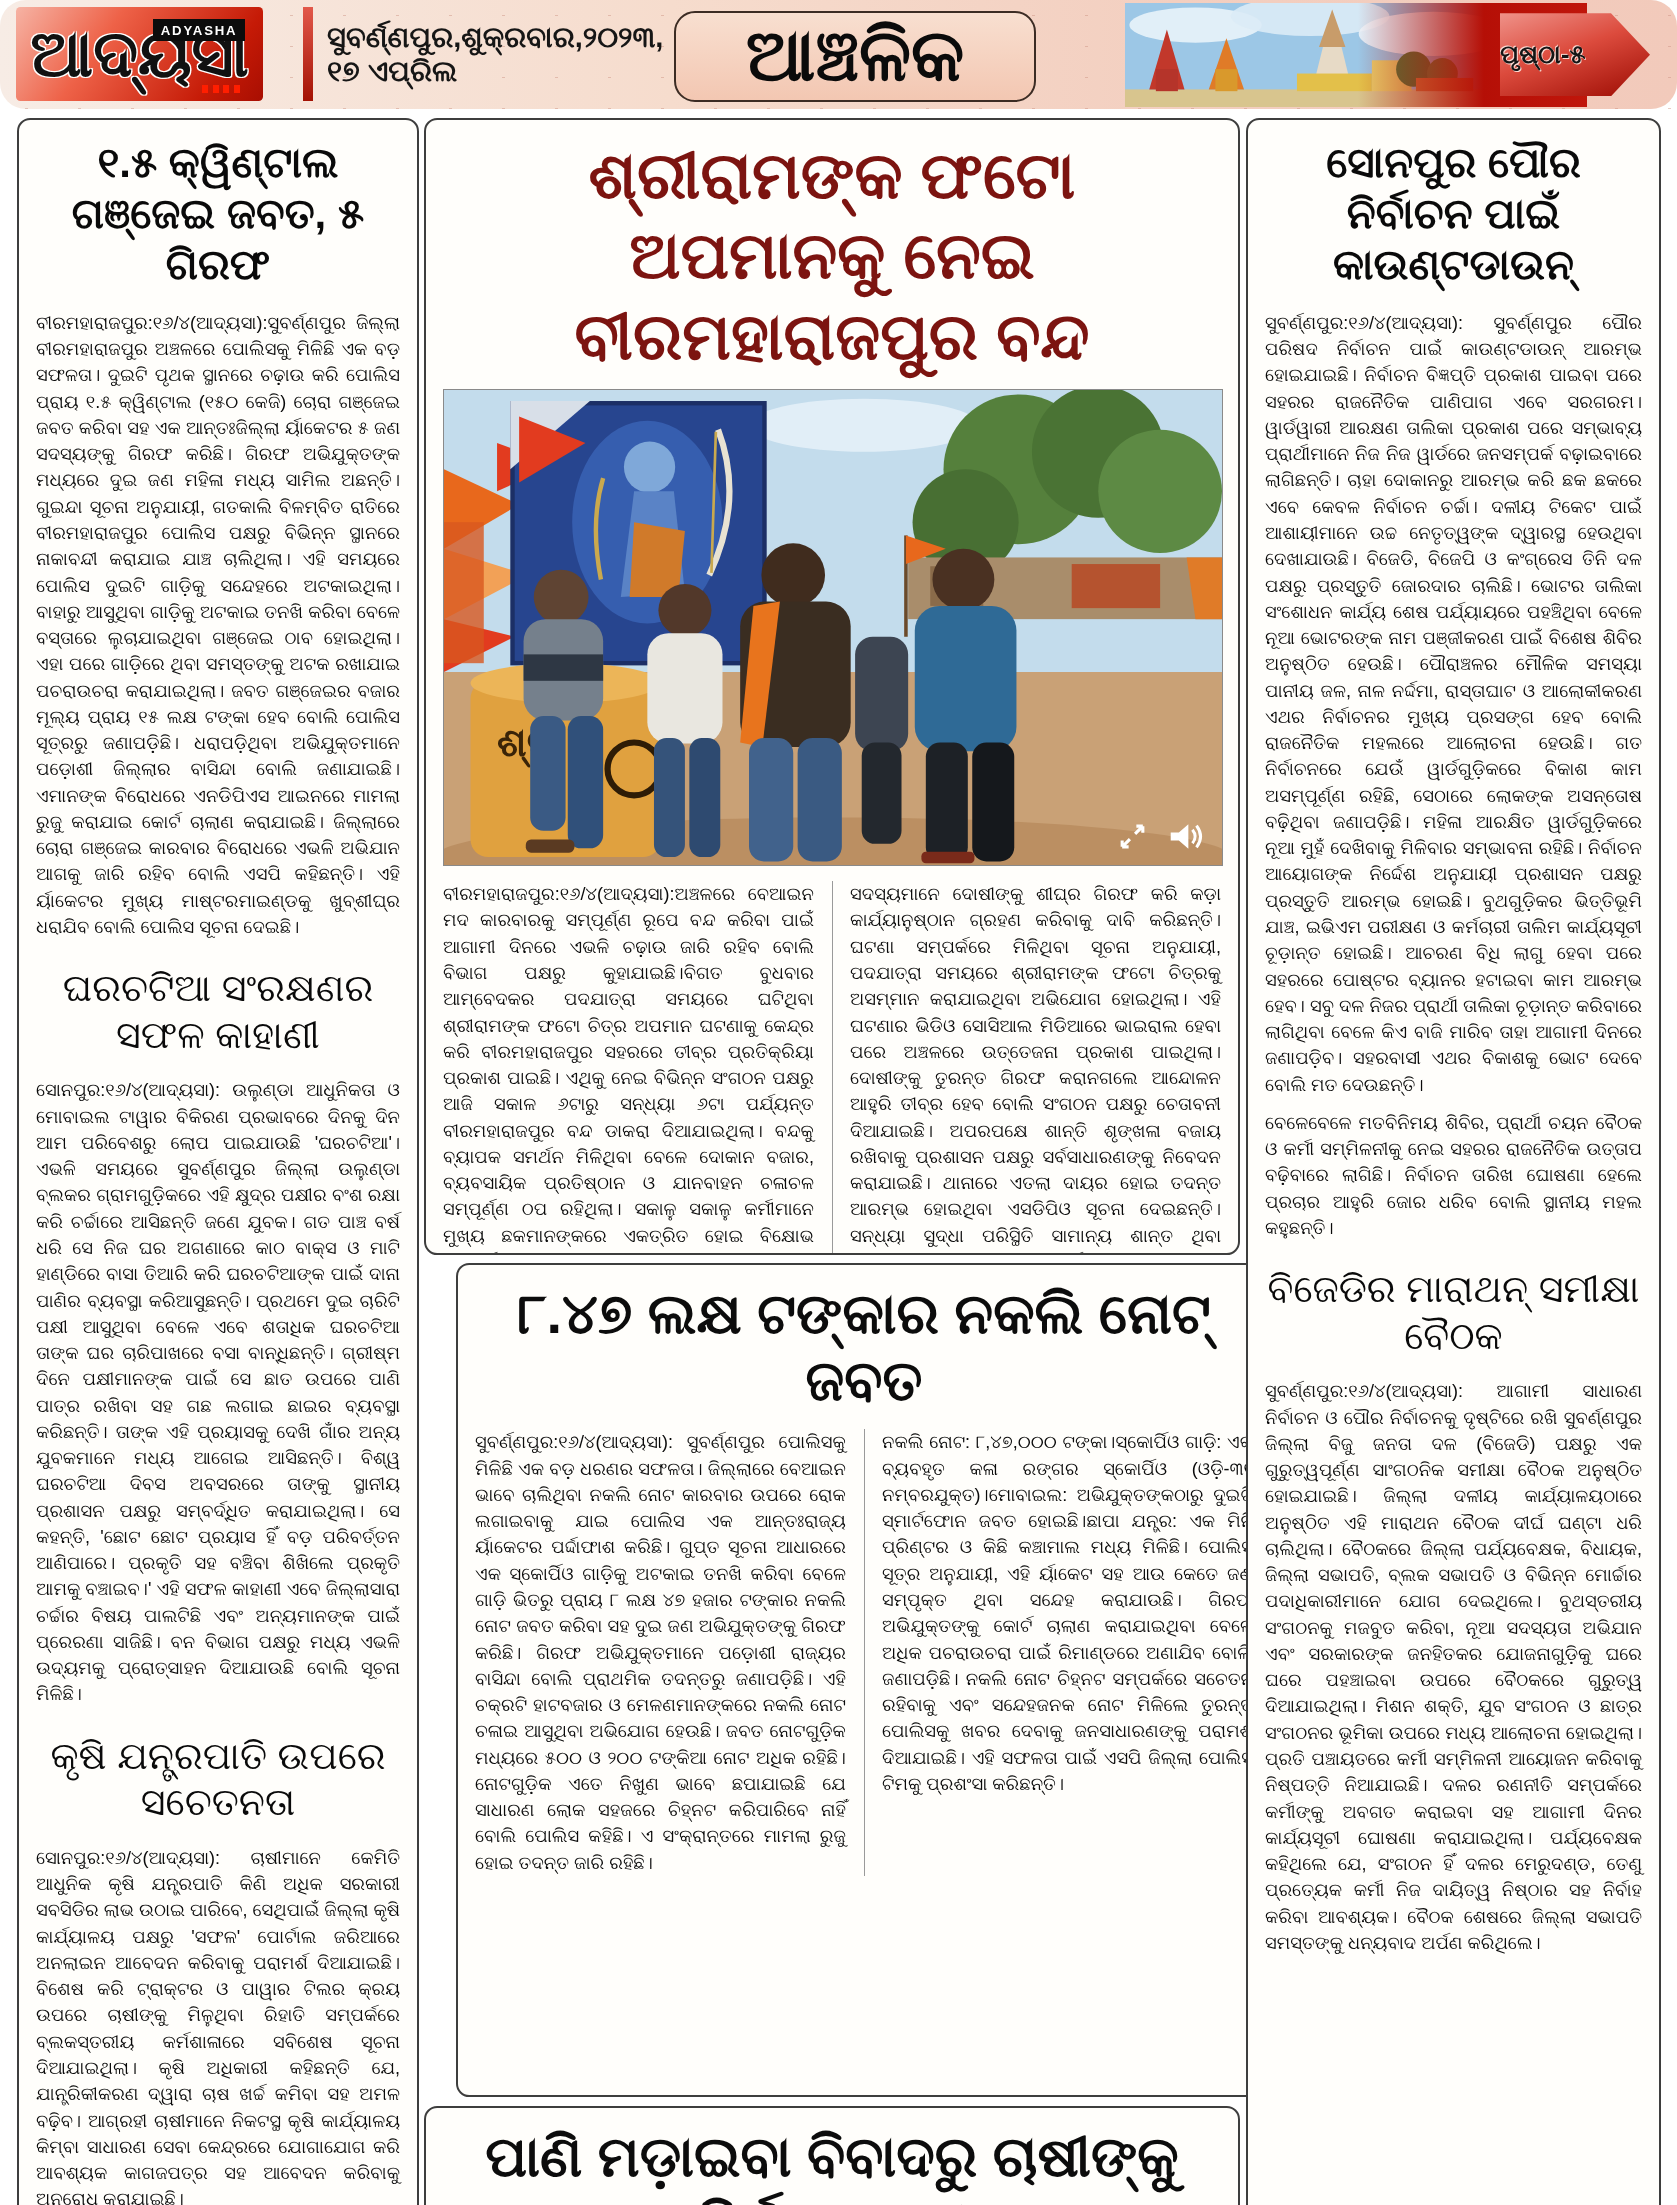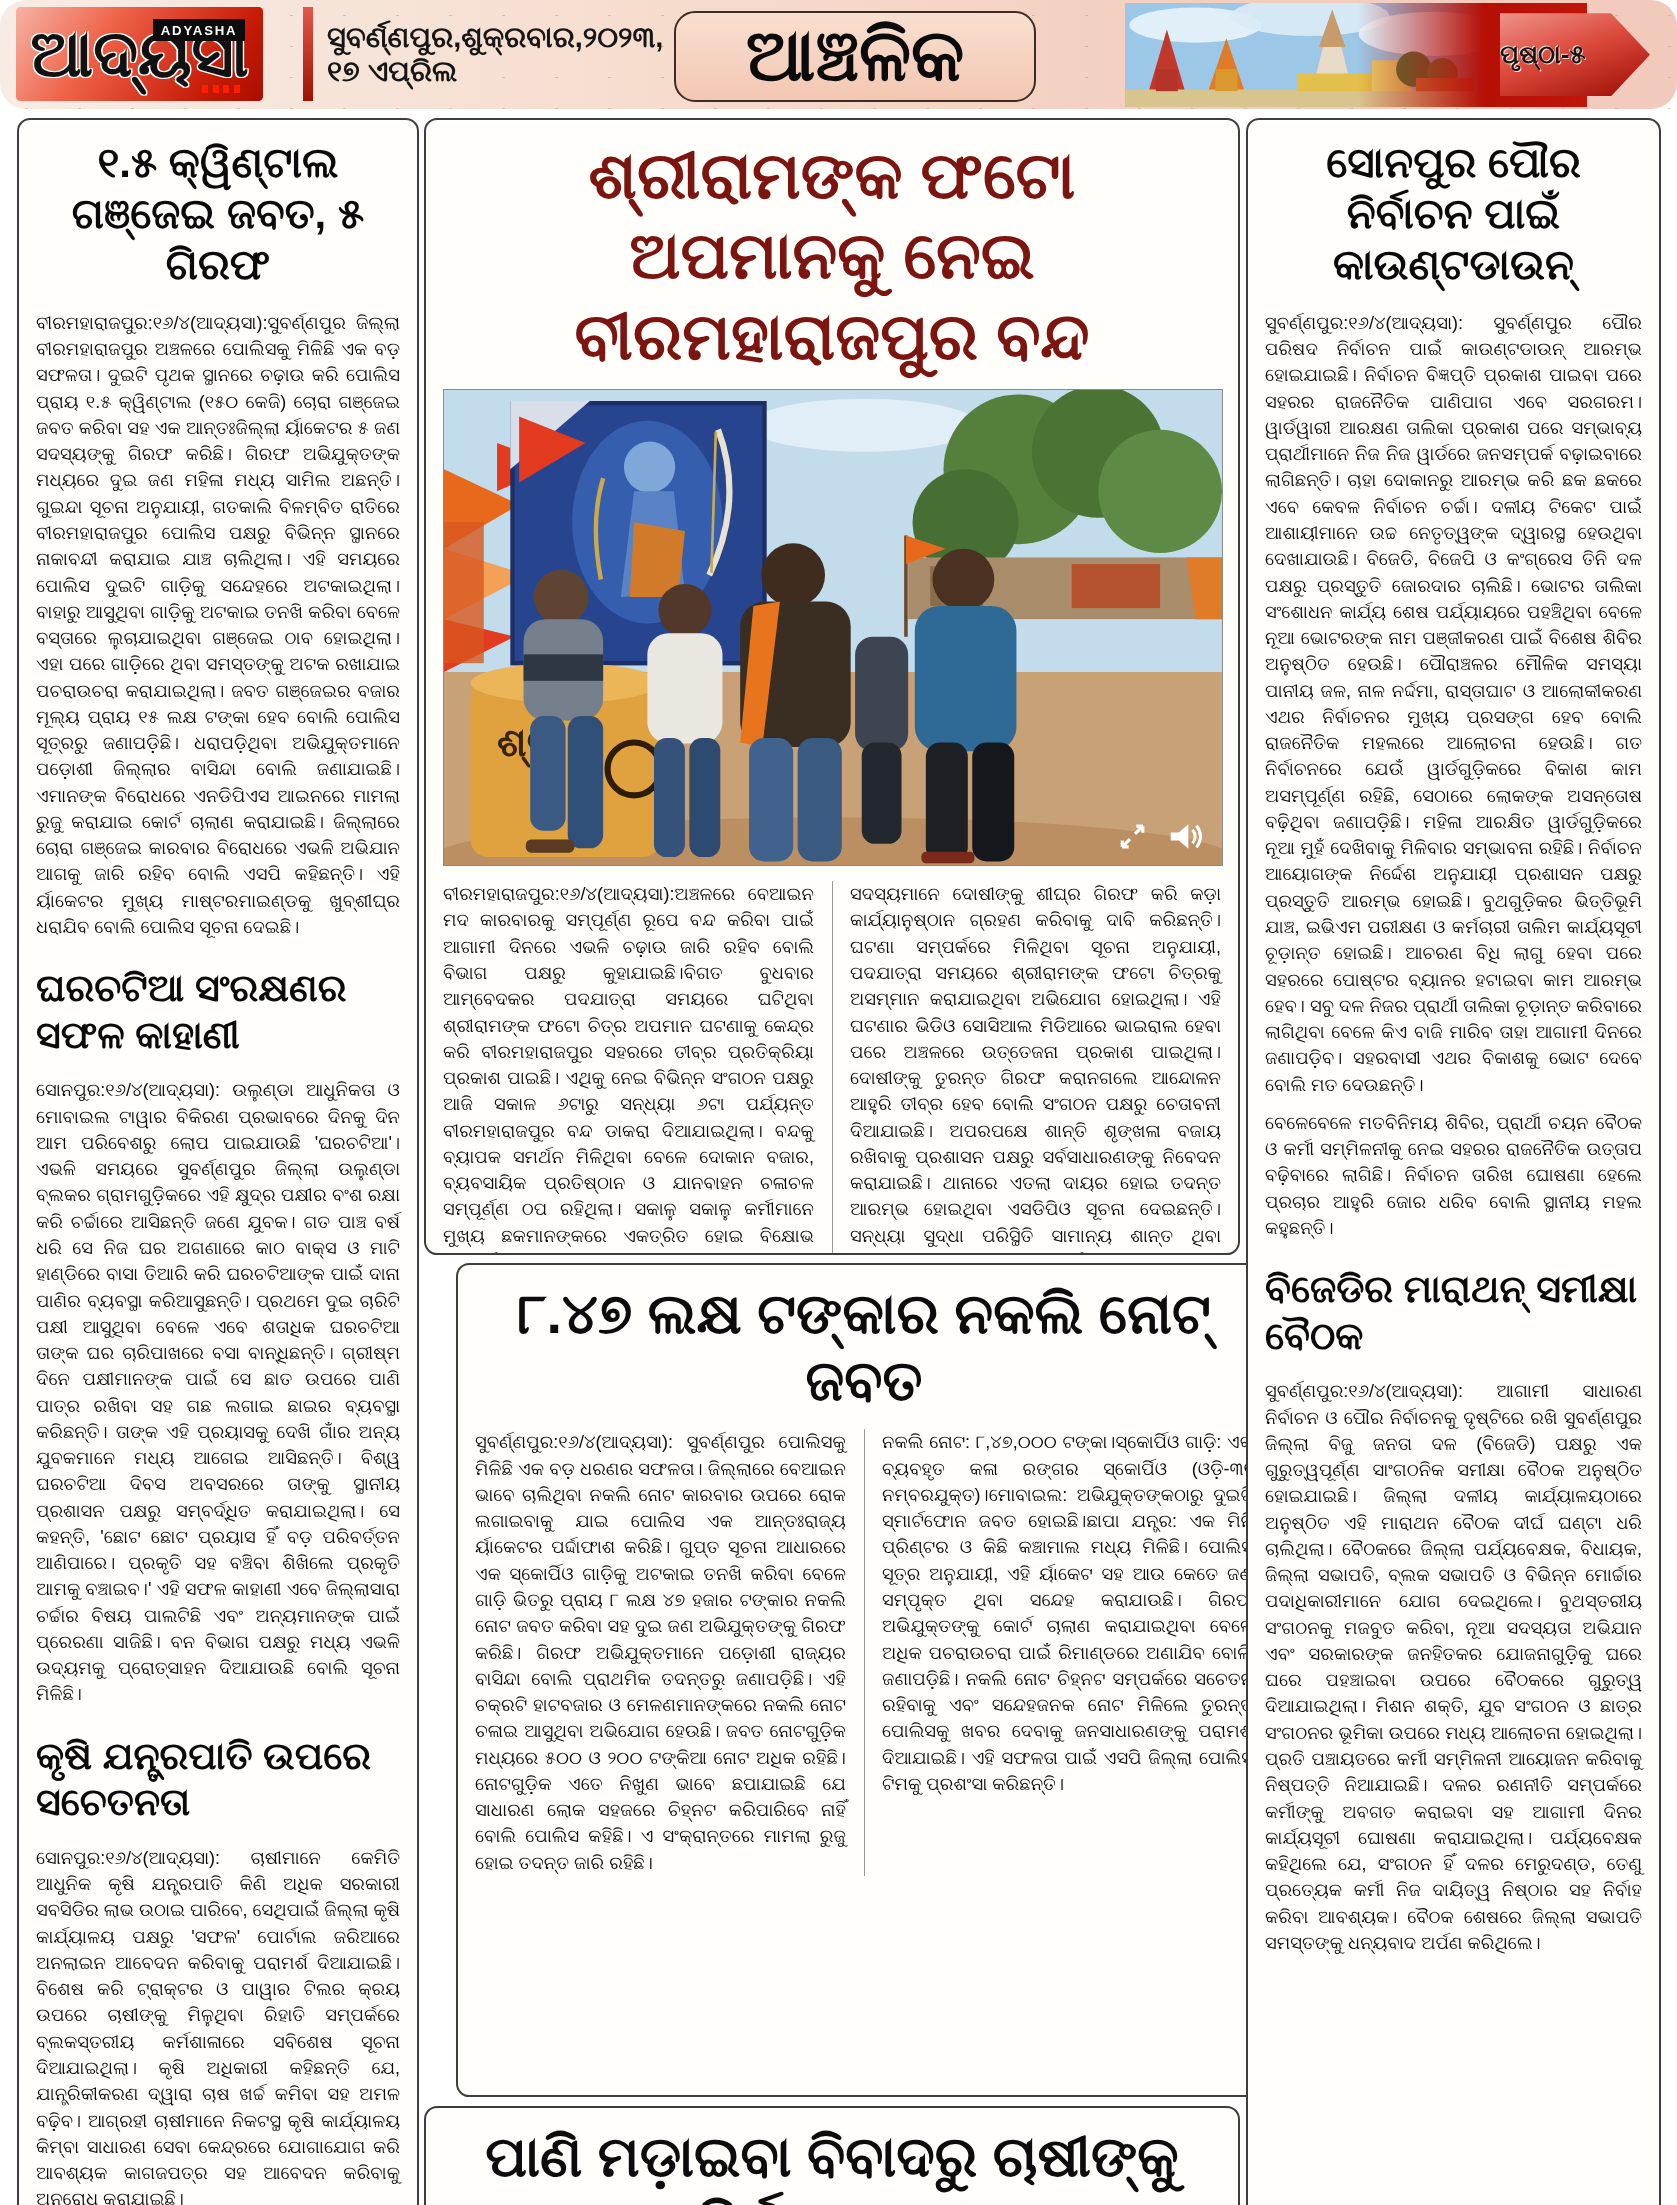--- a/index.html
+++ b/index.html
@@ -40,21 +40,21 @@
           text-shadow:0.9px 0.9px 0 #fcd9d2,-0.9px -0.9px 0 #fcd9d2;}
   
   .colbox{position:absolute;border:2.2px solid #3e3e3e;border-radius:13.2px;background:#fffefb;
           padding:11.5px 17px;box-sizing:border-box;overflow:hidden;}
   #box-left  {left:17px;  top:118px; width:402px;  height:2590px;}
   #box-c1    {left:424px; top:118px; width:816px; height:1137px;}
   #box-c2    {left:424px; top:1263px;width:816px; height:834px;margin-left:32px;}
   #box-c3    {left:424px; top:2106px;width:816px; height:602px;}
   #box-right {left:1246px;top:118px; width:415px;  height:2590px;}
   .hl-side{font-size:42px;font-weight:bold;text-align:center;line-height:1.22;margin:5.3px 0 19.4px;}
-  .hl-sub{font-size:38px;font-weight:bold;text-align:left;line-height:1.22;margin:25px 0 19.4px;}
+  .hl-sub{font-size:38px;font-weight:normal;text-align:center;line-height:1.22;margin:25px 0 19.4px;}
   .hl-main{font-size:65px;font-weight:bold;text-align:center;line-height:1.24;color:#7c1410;margin:4.4px 13.2px 11.5px;}
   .hl-c{font-size:56px;font-weight:bold;text-align:center;line-height:1.2;color:#0c0c0c;margin:3.5px 0 15px;}
   .body-txt{font-size:18px;line-height:1.46;text-align:justify;word-break:break-word;}
   .twocol{display:flex;align-items:stretch;}
   .twocol .c{flex:1;min-width:0;}
   .twocol .c + .c{border-left:0.9px solid #9a9a9a;margin-left:17.6px;padding-left:17.6px;}
   
   .photo{position:relative;width:100%;height:475px;margin:10.6px 0 15px;border:0.9px solid #8a8a8a;
          overflow:hidden;background:#bcd6e6;}
   .photo svg{display:block;width:100%;height:100%;}

